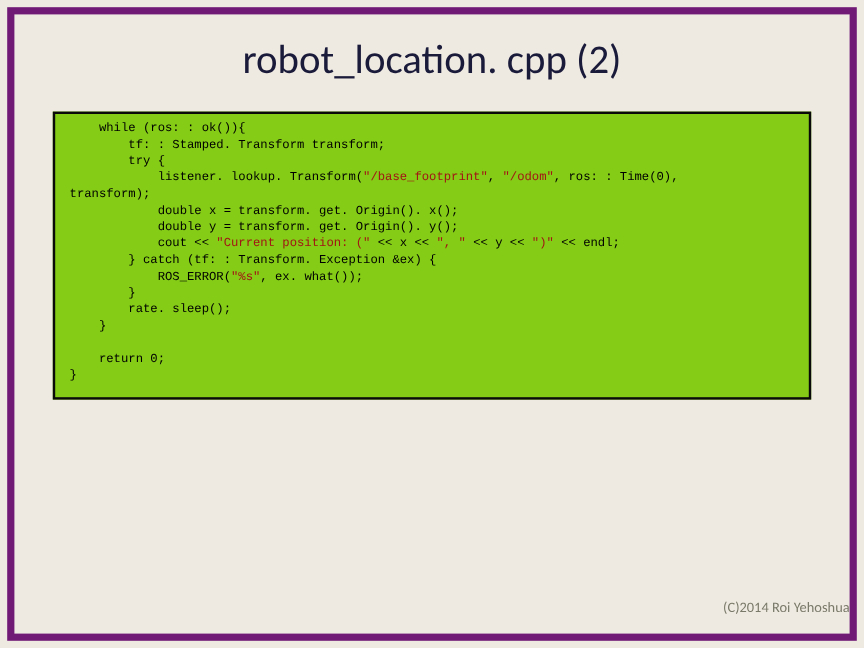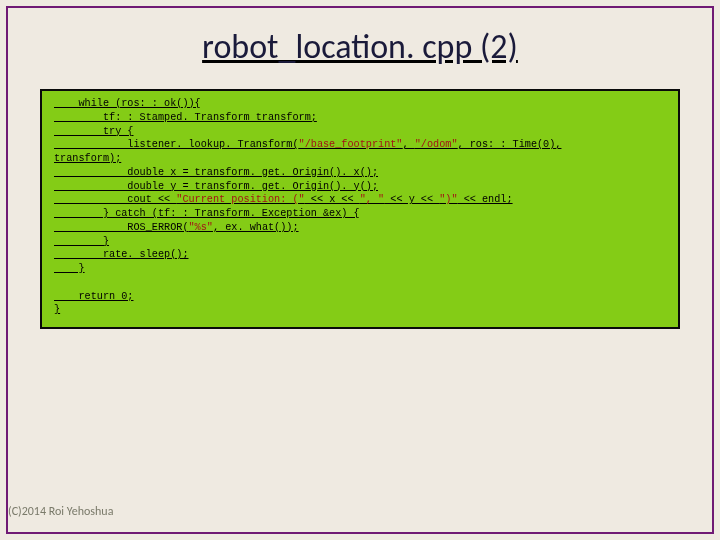--- a/index.html
+++ b/index.html
@@ -10,22 +10,21 @@
     font-family: Calibri, Arial, sans-serif;
     position: relative;
     overflow: hidden;
   }
   .slide-frame {
     position: absolute;
     top: 6px;
     left: 6px;
     right: 6px;
     bottom: 6px;
-    border: 2px solid #701a75;
-    text-decoration: underline;
+    border: 6px solid #701a75;
   }
   .title {
     text-align: center;
     font-size: 34px;
     color: #1a1a3a;
     padding: 18px 0 22px 0;
     font-weight: 400;
   }
   .code-box {
     margin: 0 32px;
@@ -37,21 +36,21 @@
     line-height: 1.35;
     white-space: pre;
     overflow: hidden;
   }
   .code-box .str { color: #a31515; }
   .footer {
     position: absolute;
     bottom: 14px;
     left: 0;
     right: 0;
-    text-align: left;
+    text-align: right;
     font-size: 12px;
     color: #7a7a6a;
   }
 </style>
 </head>
 <body>
 
 <div class="slide-frame">
   <h1 class="title">robot_location. cpp (2)</h1>
 

